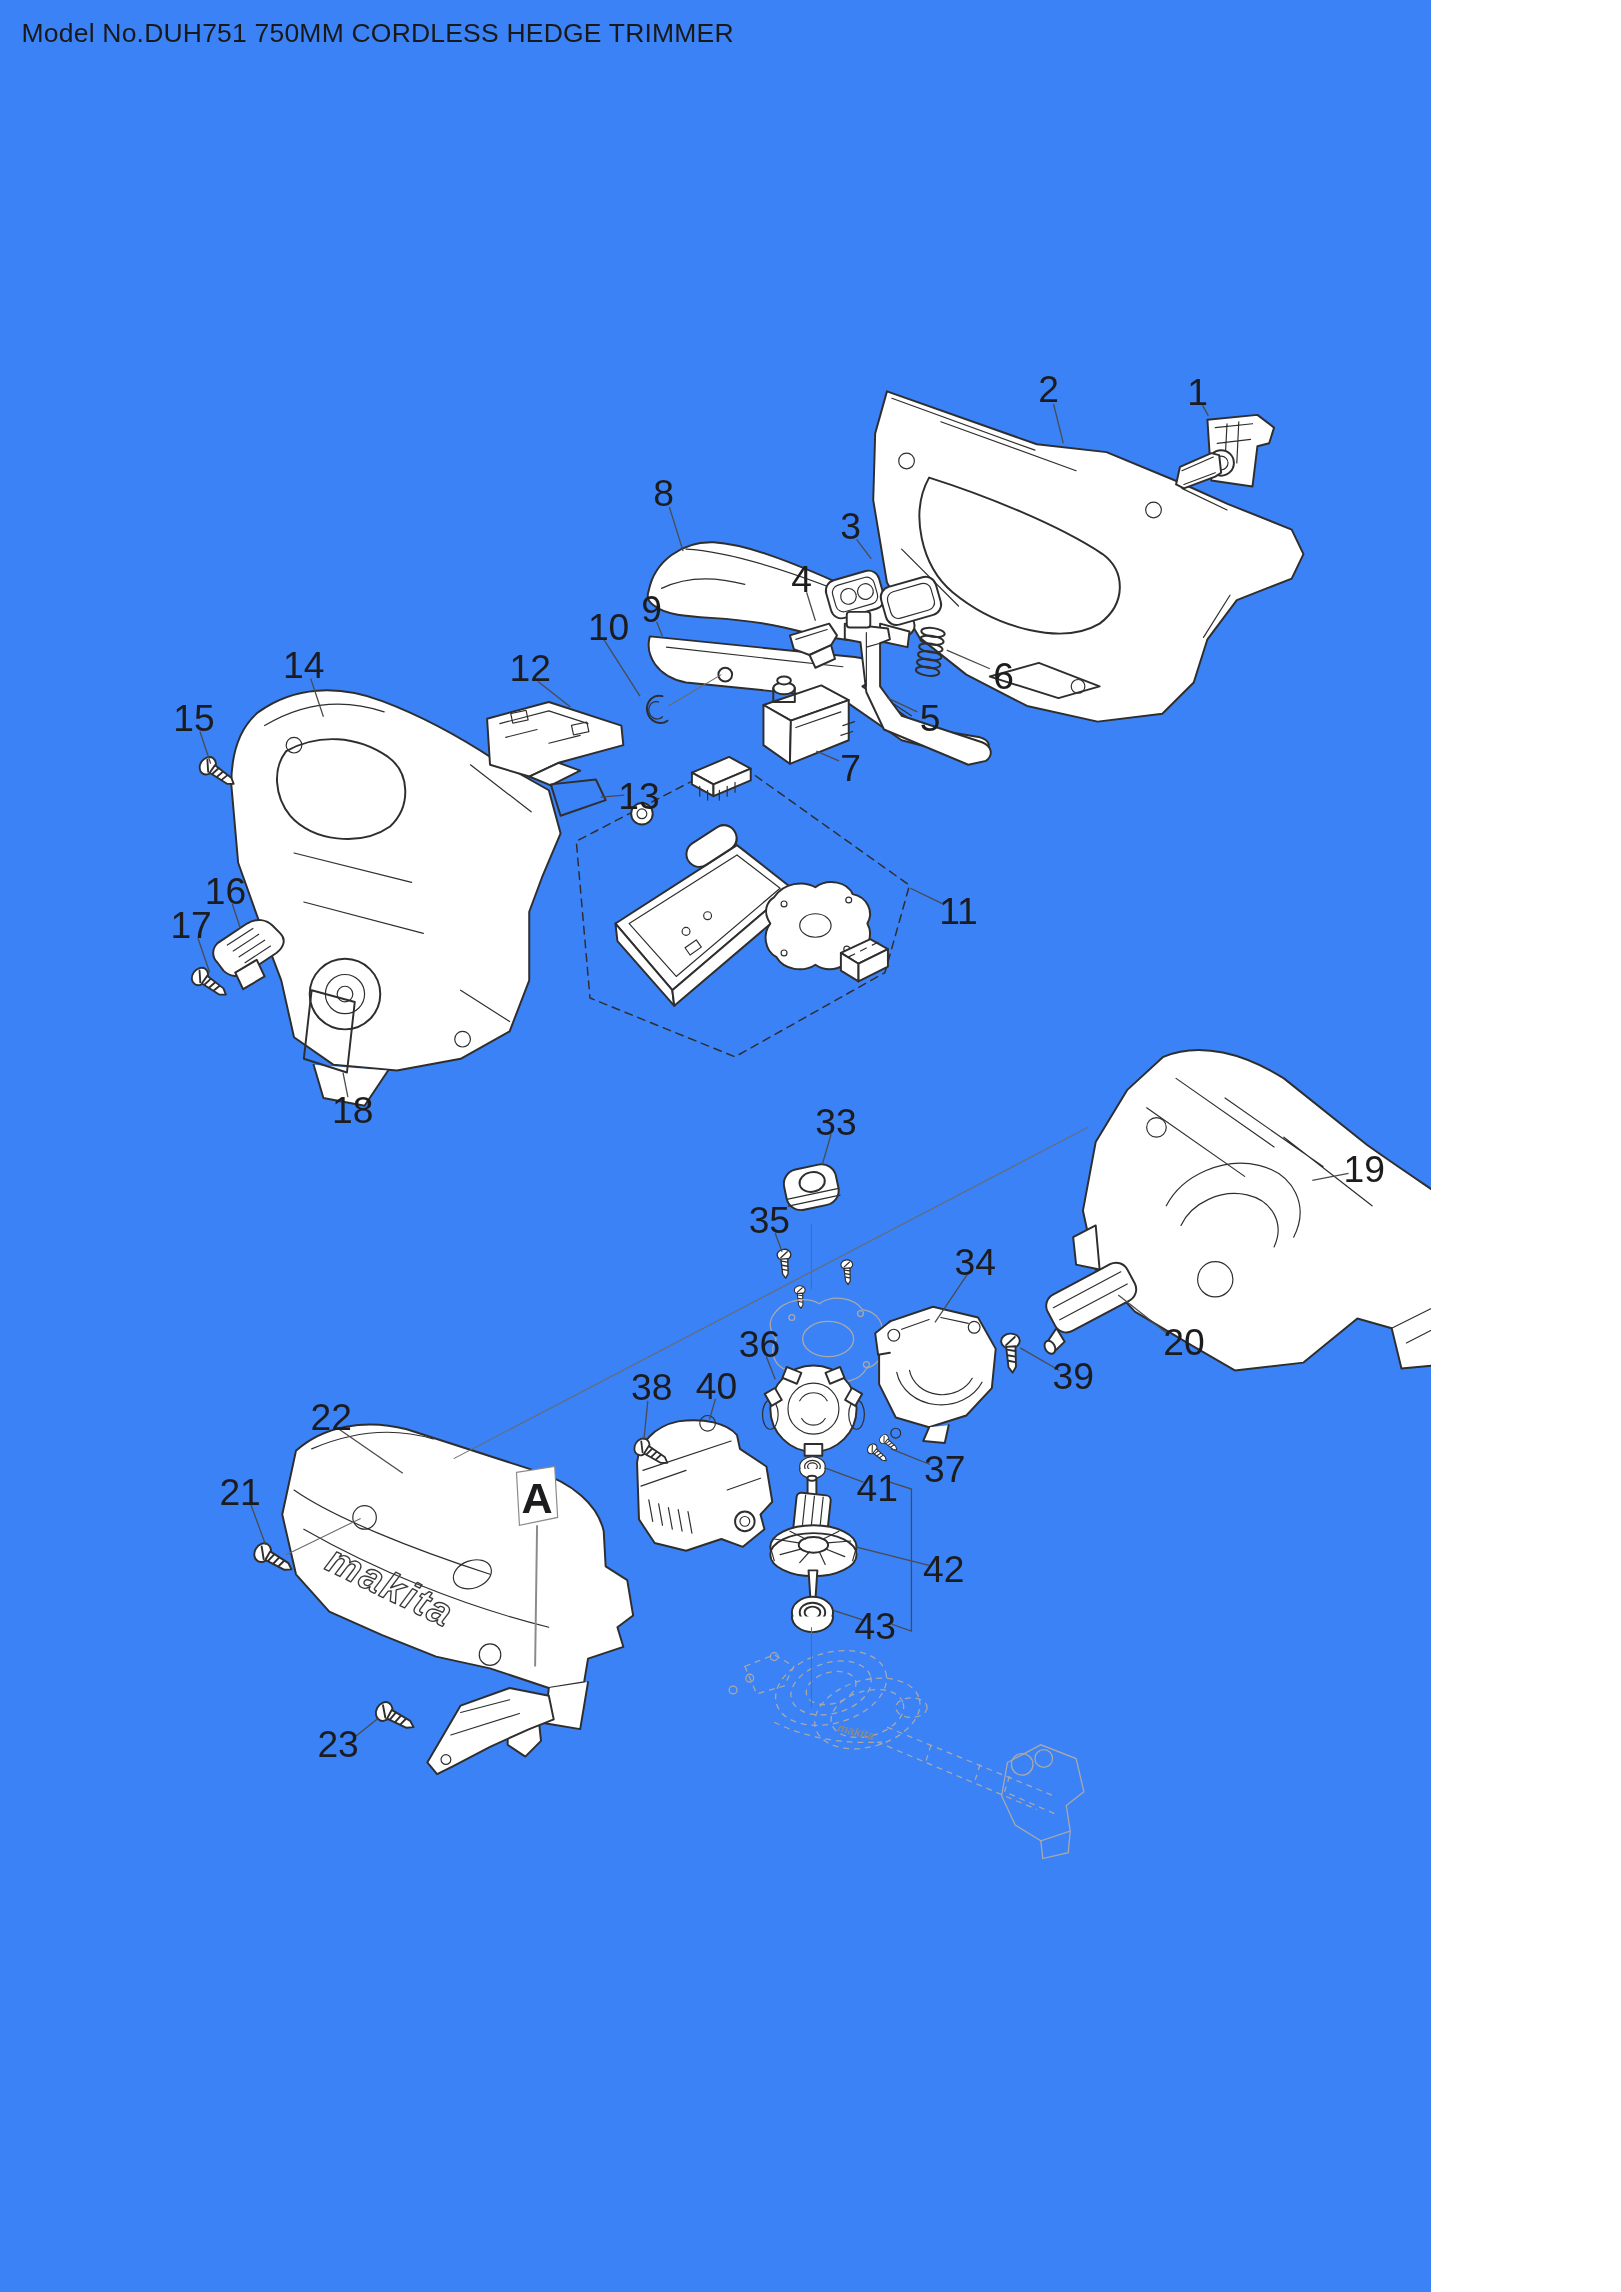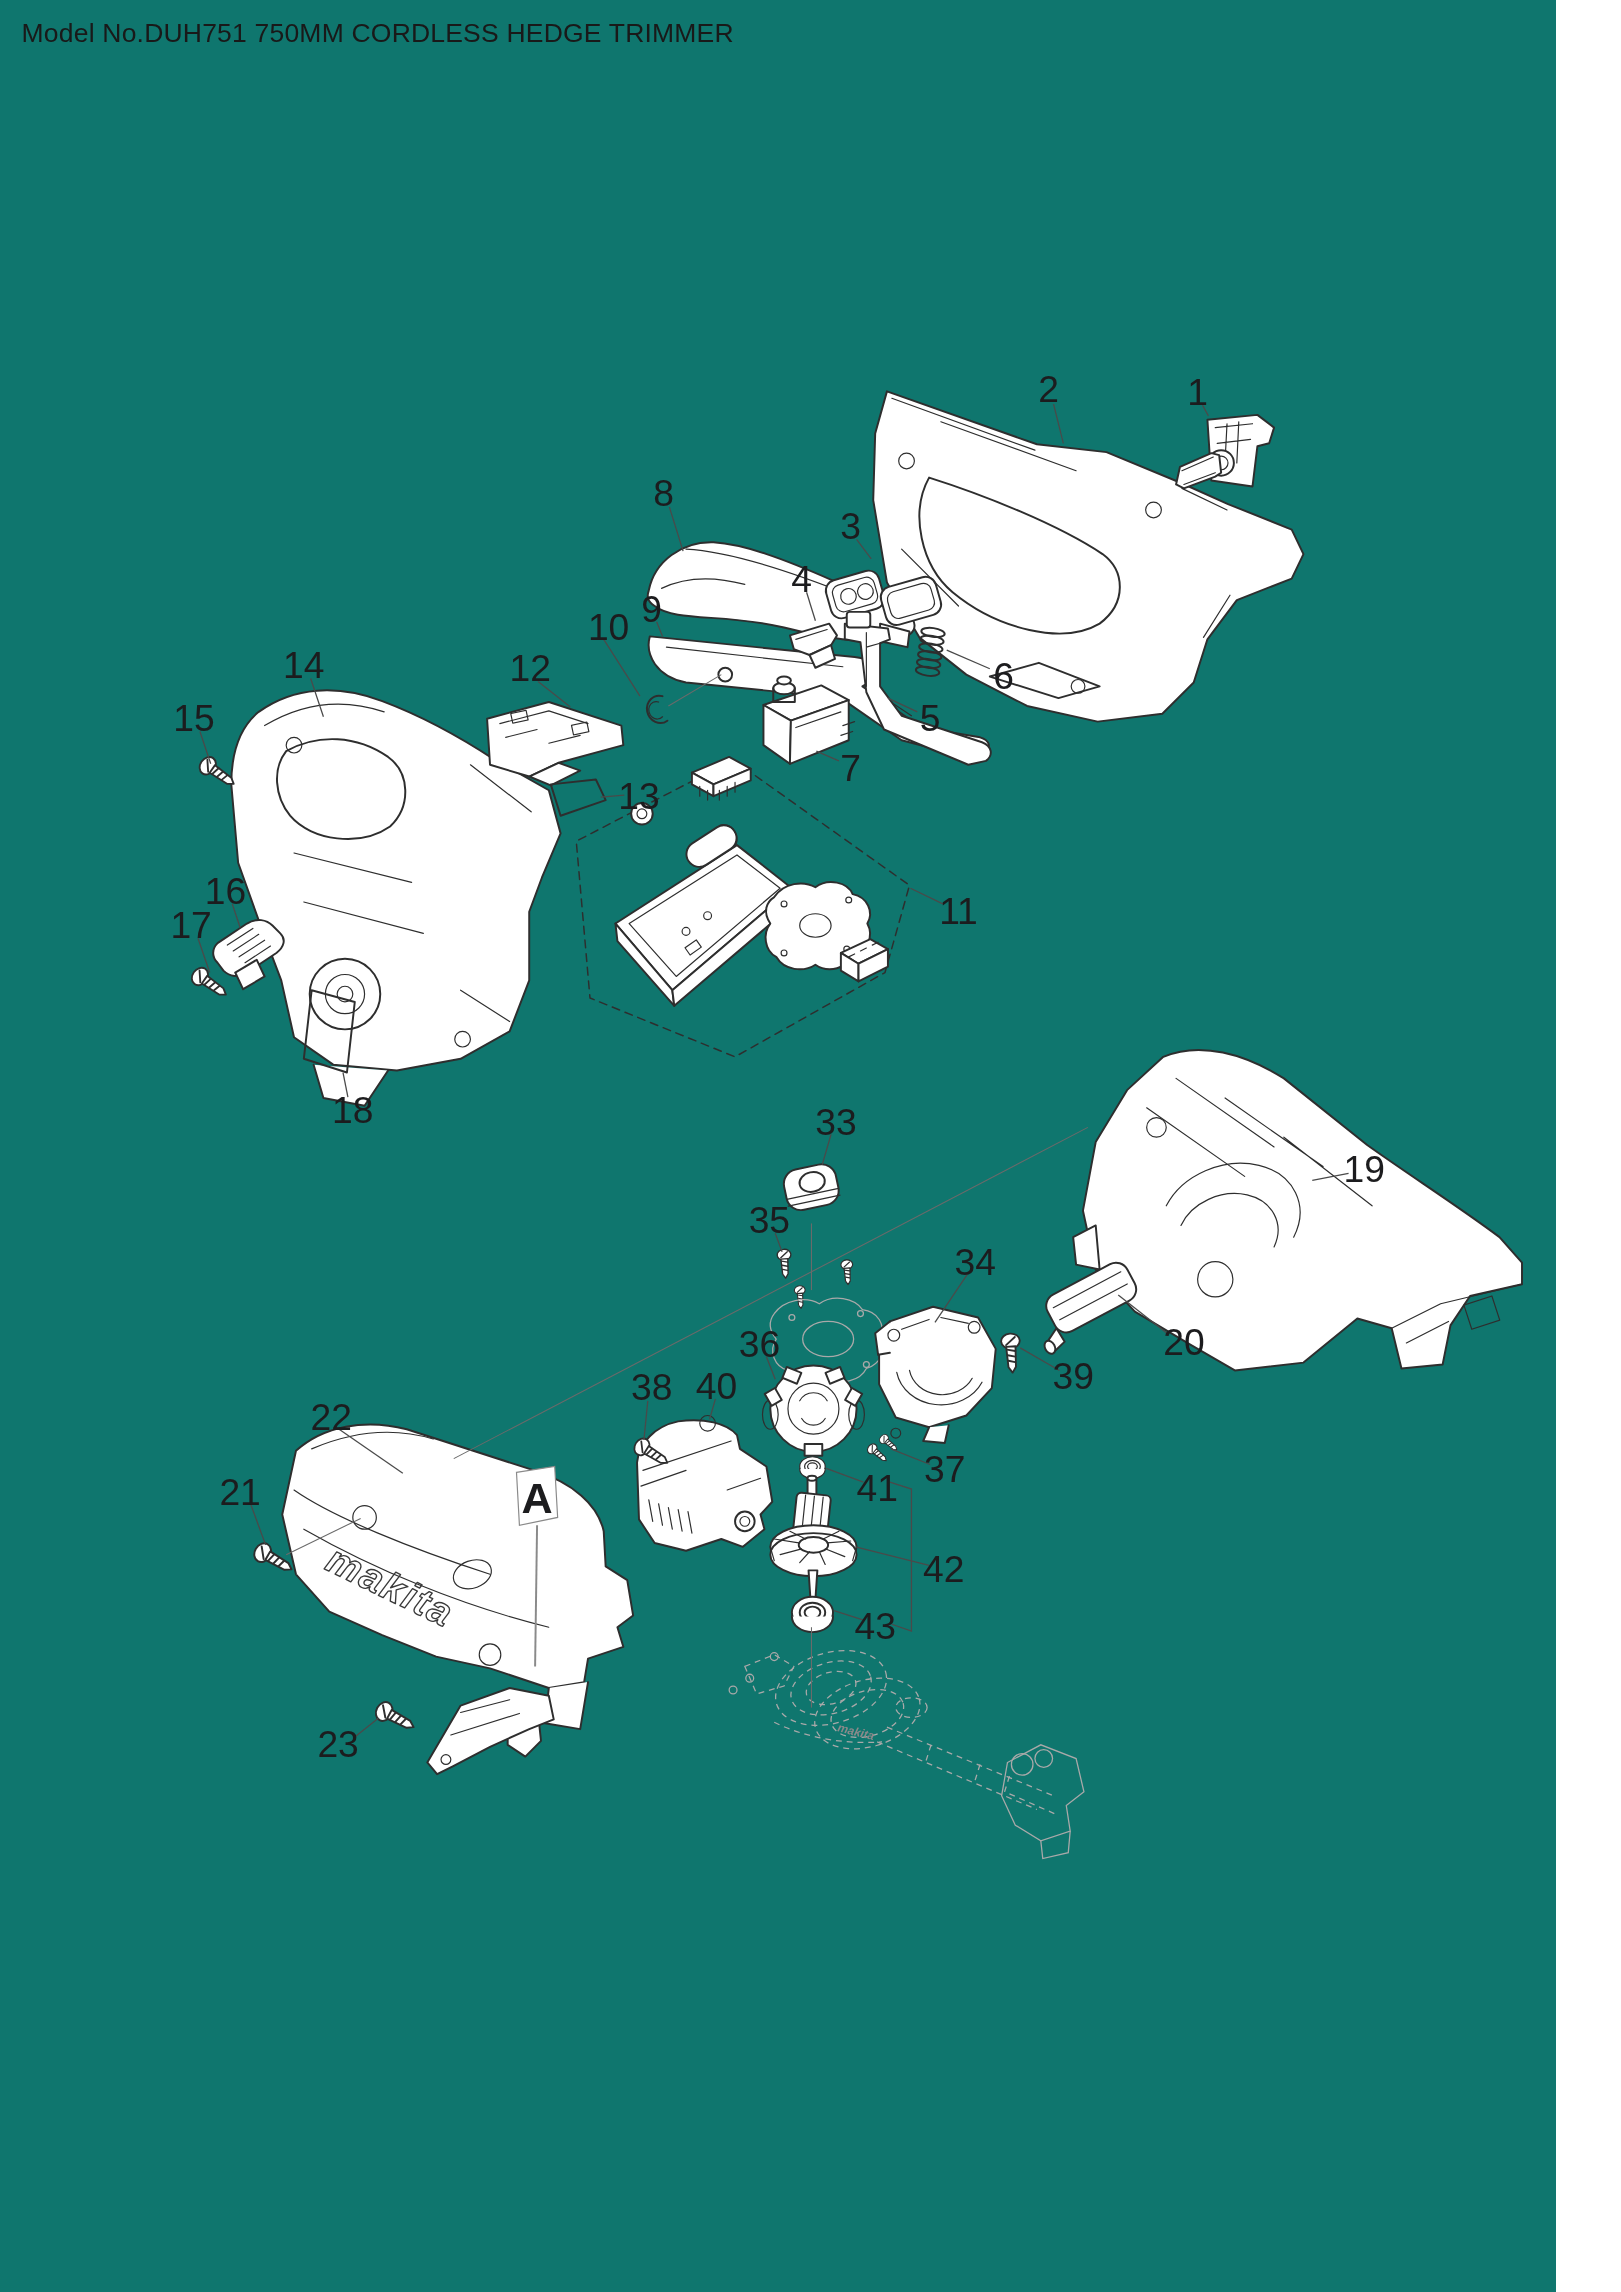--- a/index.html
+++ b/index.html
@@ -1,16 +1,16 @@
 <!DOCTYPE html>
 <html><head>
 <meta charset="utf-8">
 <style>
   html,body{margin:0;padding:0;background:#ffffff;}
-  .page{position:relative;width:1556px;height:2293px;background:#0f766e;overflow:hidden;
+  .page{position:relative;width:1431px;height:2293px;background:#3b82f6;overflow:hidden;
         font-family:"Liberation Sans",sans-serif;}
   .title{position:absolute;left:21.6px;top:17.6px;font-size:26.5px;font-weight:500;
          color:#191919;letter-spacing:0.2px;white-space:nowrap;}
   svg text.part-num{font-family:"Liberation Sans",sans-serif;font-size:38px;fill:#1c1c1e;}
   svg text.view-letter{font-family:"Liberation Sans",sans-serif;font-size:44px;font-weight:600;fill:#1c1c1e;}
   .art{stroke:#2e2e2e;fill:#ffffff;stroke-width:2;stroke-linejoin:round;stroke-linecap:round;}
   .art .thin{stroke-width:1.2;fill:none;}
   .art .nf{fill:none;}
   .ghost{stroke:#a9a9a9;fill:none;stroke-width:1.3;}
   .ghost .dsh{stroke-dasharray:6 5;}

